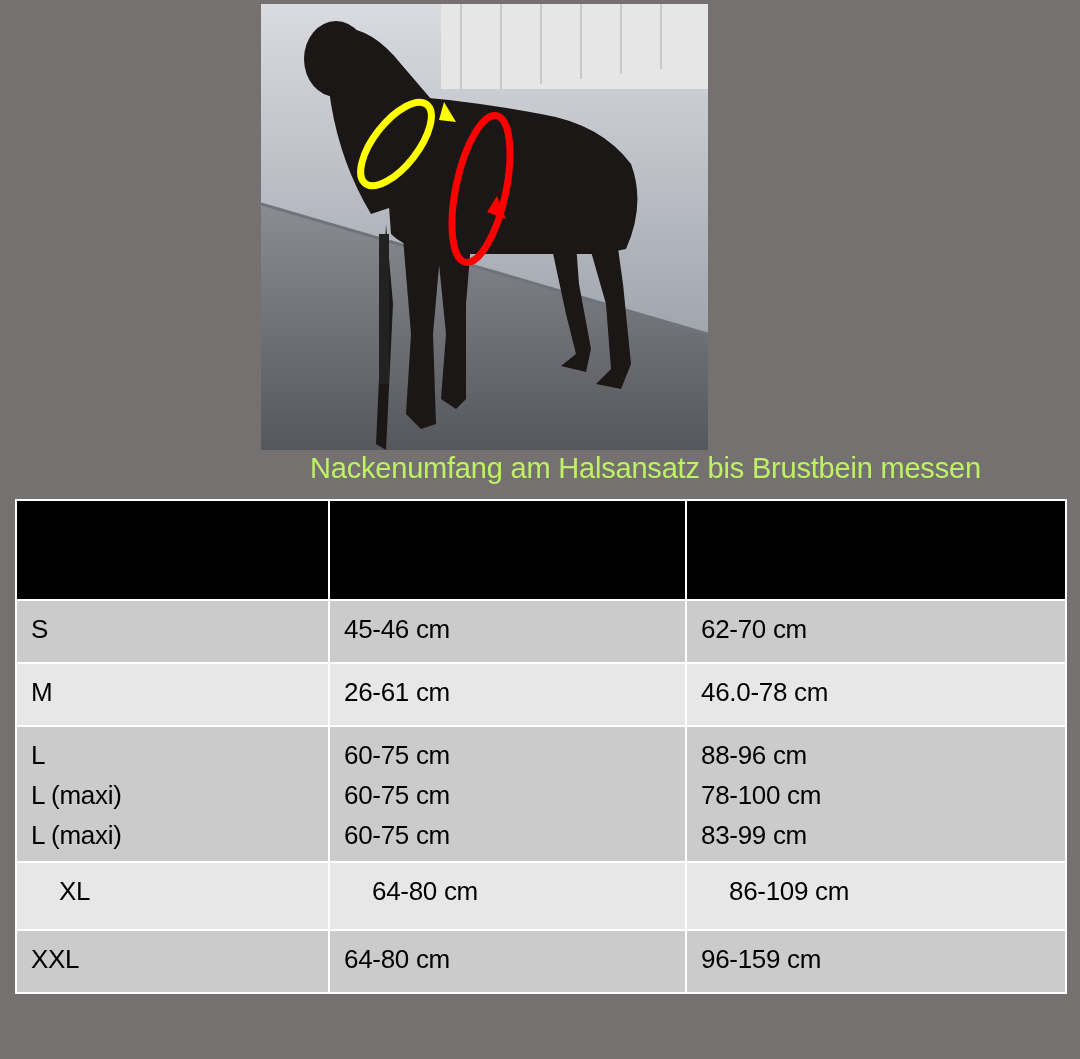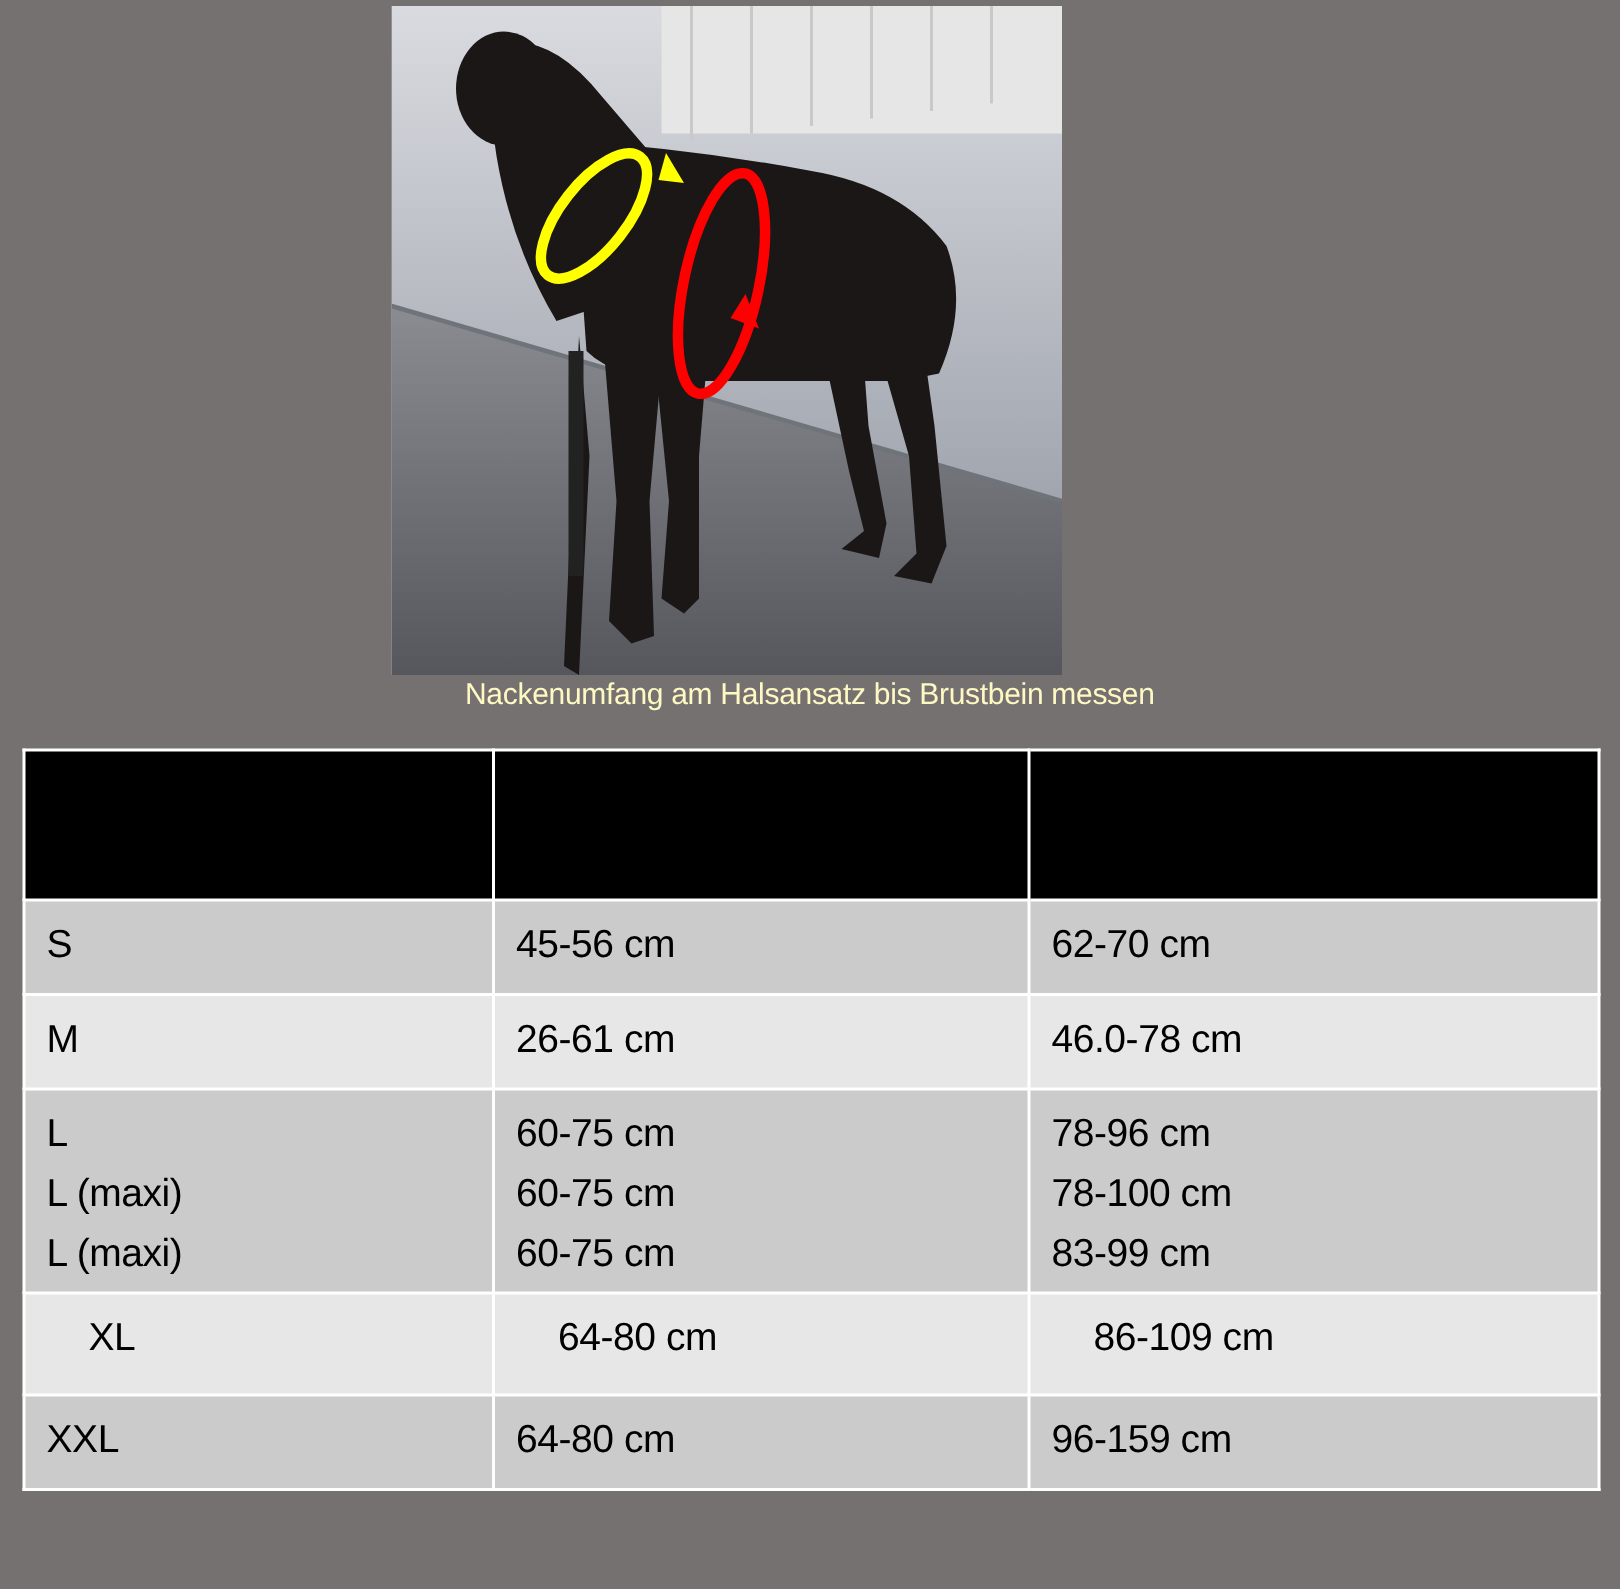--- a/index.html
+++ b/index.html
@@ -9,21 +9,21 @@
     font-family: "Liberation Sans", "DejaVu Sans", sans-serif;
     position: relative; overflow: hidden;
   }
   .photo {
     position: absolute; left: 261px; top: 4px; width: 447px; height: 446px;
     overflow: hidden; background: #9a9ea6;
   }
   .photo svg { display: block; }
   .caption {
     position: absolute; left: 310px; top: 452px;
-    font-size: 20px; color: #fef9c3; white-space: nowrap; letter-spacing: -0.2px;
+    font-size: 29px; color: #bef264; white-space: nowrap; letter-spacing: -0.2px;
   }
   table.sizes {
     position: absolute; left: 15px; top: 499px; width: 1050px;
     border-collapse: collapse; table-layout: fixed;
   }
   table.sizes th, table.sizes td {
     border: 2px solid #ffffff; vertical-align: top; text-align: left;
     padding: 8px 14px 0 14px; font-size: 26px; color: #000;
     line-height: 40px; letter-spacing: -0.3px;
   }
@@ -107,41 +107,41 @@
         </th>
       <th class="col-chest">
           <span class="line">Brustumfang eng</span>
           <span class="line">gemessen</span>
         </th>
     </tr>
   </thead>
   <tbody>
     <tr class="dark r-s">
       <td>S</td>
-      <td>45-56 cm</td>
+      <td>45-46 cm</td>
       <td>62-70 cm</td>
     </tr>
     <tr class="light r-m">
       <td>M</td>
       <td>26-61 cm</td>
       <td>46.0-78 cm</td>
     </tr>
     <tr class="dark r-l">
       <td>
         <span class="line">L</span>
         <span class="line">L (maxi)</span>
         <span class="line">L (maxi)</span>
       </td>
       <td>
         <span class="line">60-75 cm</span>
         <span class="line">60-75 cm</span>
         <span class="line">60-75 cm</span>
       </td>
       <td>
-        <span class="line">78-96 cm</span>
+        <span class="line">88-96 cm</span>
         <span class="line">78-100 cm</span>
         <span class="line">83-99 cm</span>
       </td>
     </tr>
     <tr class="light r-xl">
       <td>XL</td>
       <td>64-80 cm</td>
       <td>86-109 cm</td>
     </tr>
     <tr class="dark r-xxl">

